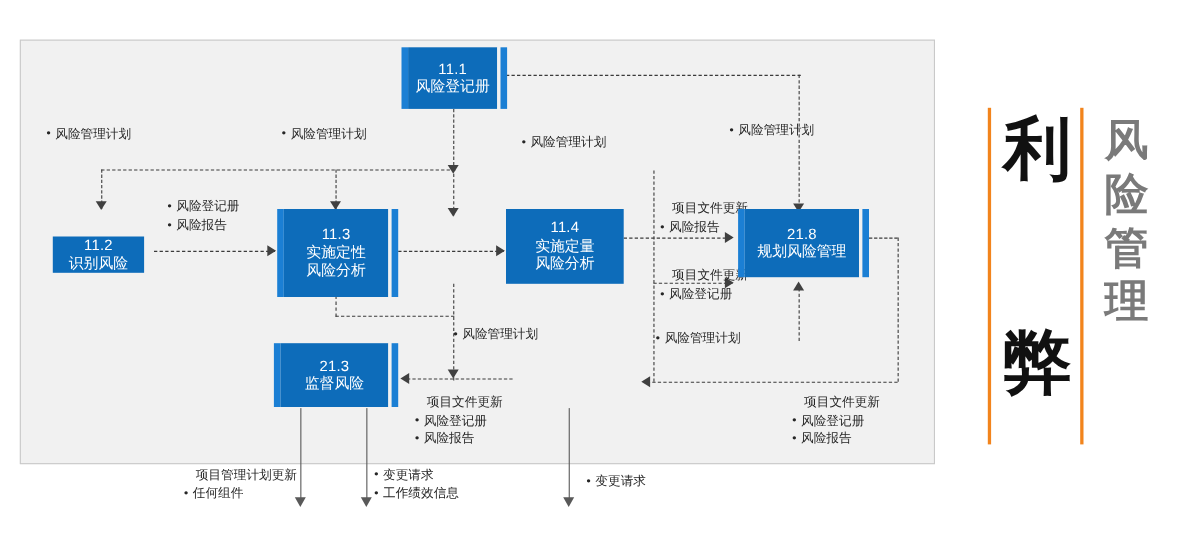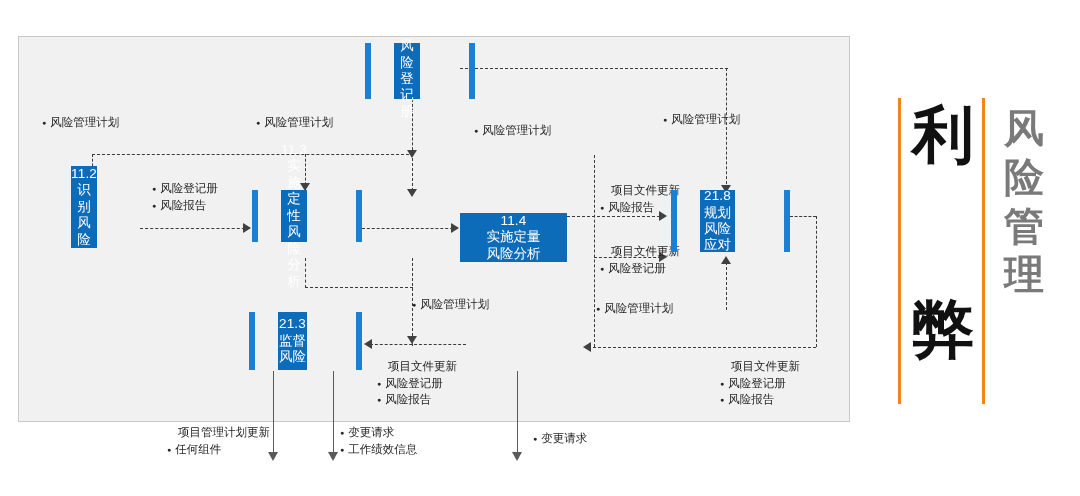--- a/index.html
+++ b/index.html
@@ -10,21 +10,21 @@
   }
   #root{position:absolute;left:0;top:0;width:1080px;height:496px;}
 
   
   .panel{
     position:absolute;left:18px;top:36px;width:832px;height:386px;
     background:#f1f1f1;border:1px solid #c9c9c9;box-sizing:border-box;
   }
 
   
-  .pbox{position:absolute;display:flex;align-items:stretch;z-index:5;gap:23px;}
+  .pbox{position:absolute;display:flex;align-items:stretch;z-index:5;}
   .pbox .edge{width:6px;background:#1b7fd4;flex:0 0 auto;}
   .pbox .gap{width:3px;background:#f1f1f1;flex:0 0 auto;}
   .pbox .body{
     flex:1 1 auto;background:#0d6cba;color:#ffffff;
     display:flex;flex-direction:column;align-items:center;justify-content:center;
     line-height:1.22;text-align:center;
   }
   .pbox .num{font-size:13.5px;letter-spacing:.2px;}
   .pbox .nm{font-size:13.5px;}
 
@@ -141,21 +141,21 @@
   <div class="pbox" style="left:42px;top:190px;width:98px;height:58px;align-items:flex-end;">
     <div class="edge"></div>
     <div class="body">
       <span class="num">11.2</span>
       <span class="nm">识别风险</span>
     </div>
     <div class="gap"></div>
     <div class="edge"></div>
   </div>
 
-  <div class="pbox" style="left:252px;top:190px;width:110px;height:52px;">
+  <div class="pbox" style="left:252px;top:190px;width:110px;height:80px;">
     <div class="edge"></div>
     <div class="body">
       <span class="num">11.3</span>
       <span class="nm">实施定性</span>
       <span class="nm">风险分析</span>
     </div>
     <div class="gap"></div>
     <div class="edge"></div>
   </div>
 
@@ -167,21 +167,21 @@
       <span class="nm">风险分析</span>
     </div>
     <div class="gap"></div>
     <div class="edge"></div>
   </div>
 
   <div class="pbox" style="left:671px;top:190px;width:119px;height:62px;">
     <div class="edge"></div>
     <div class="body">
       <span class="num">21.8</span>
-      <span class="nm">规划风险应对</span>
+      <span class="nm">规划风险管理</span>
     </div>
     <div class="gap"></div>
     <div class="edge"></div>
   </div>
 
 
   <div class="pbox" style="left:249px;top:312px;width:113px;height:58px;">
     <div class="edge"></div>
     <div class="body">
       <span class="num">21.3</span>

